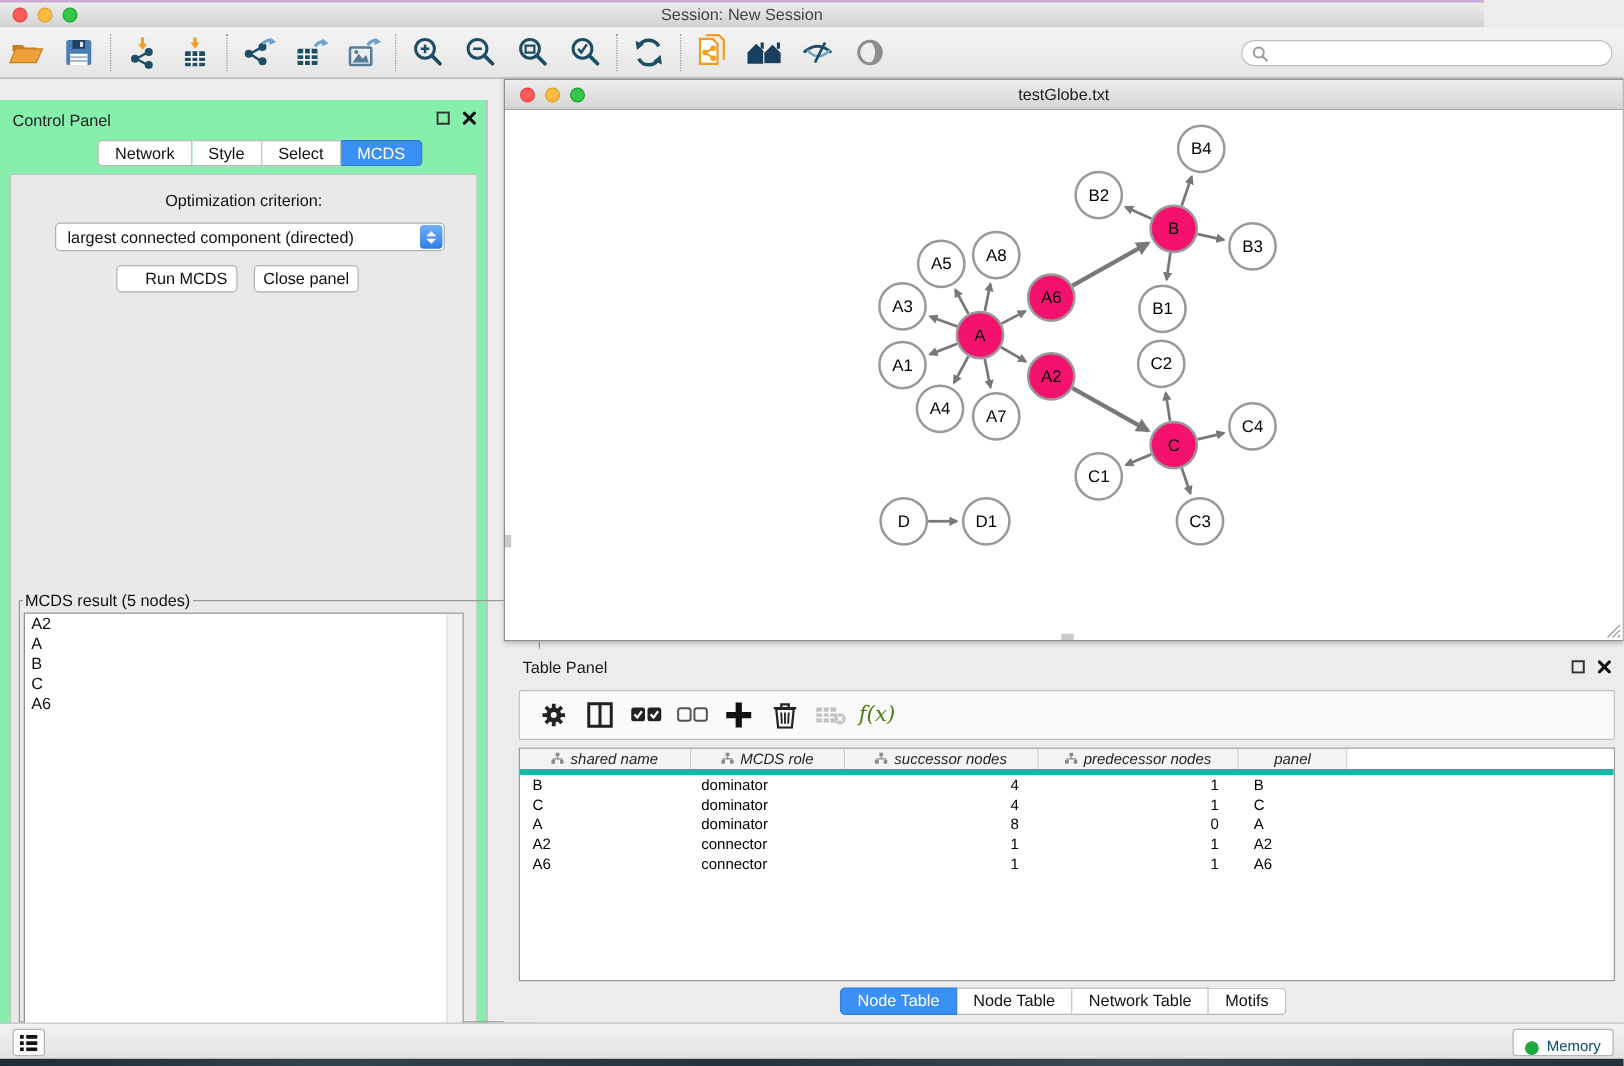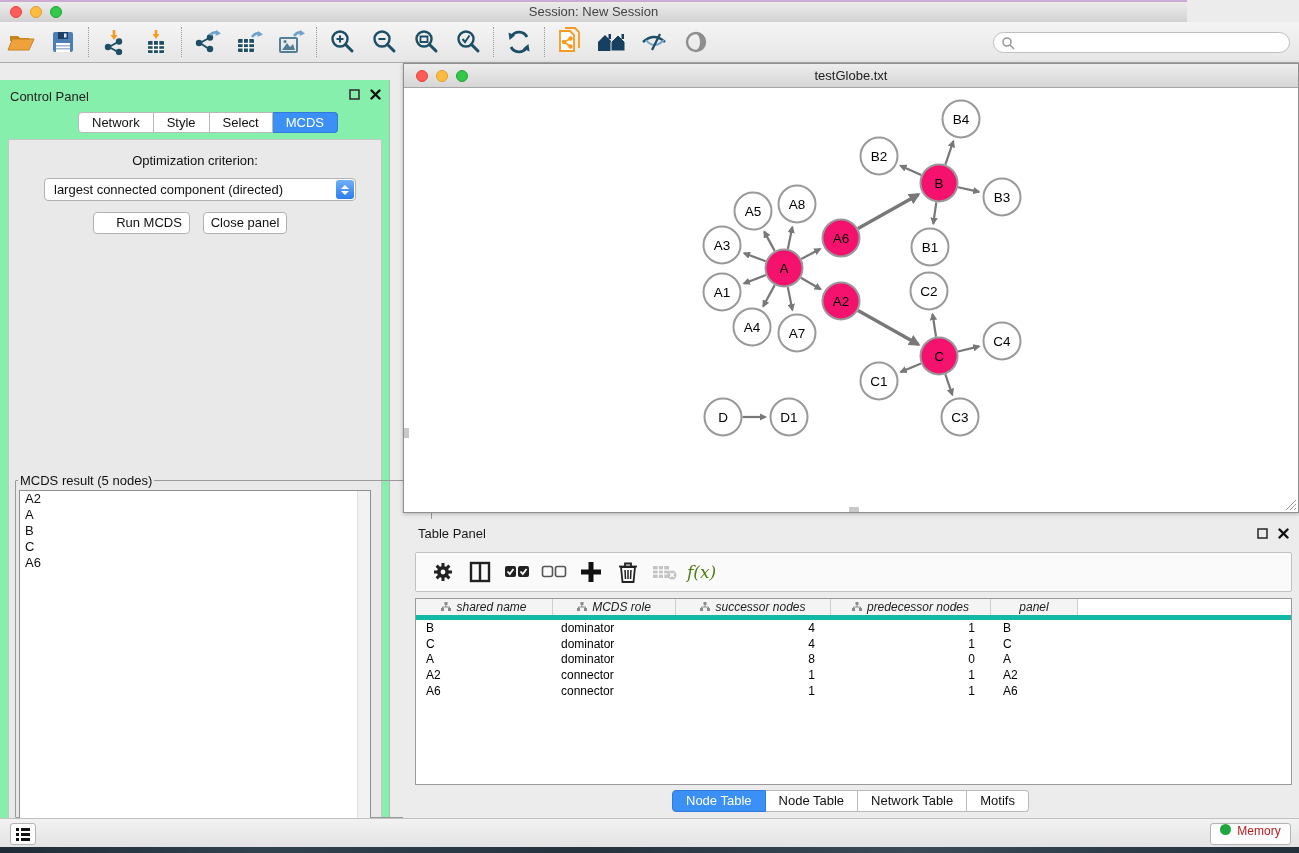--- a/index.html
+++ b/index.html
@@ -79,21 +79,21 @@
   .tcell { height:100%; display:flex; align-items:center; }
   .tcell.num { justify-content:flex-end; }
   #tp-tabs { position:absolute; left:269px; top:271px; display:flex; height:22px; }
   #tp-tabs .seg { font-size:13px; }
 
   
   #statusbar { left:0; top:818px; width:1299px; height:29px; background:linear-gradient(#f2f2f2,#e3e3e3); border-top:1px solid #c2c2c2; }
   #list-btn { position:absolute; left:10px; top:4px; width:26px; height:22px; background:#fdfdfd; border:1px solid #b5b5b5; border-radius:3px;
     display:flex; align-items:center; justify-content:center; }
   #memory-btn { position:absolute; right:8px; top:4px; width:81px; height:22px; background:#fdfdfd; border:1px solid #b5b5b5; border-radius:3px;
-    display:flex; align-items:flex-start; justify-content:center; gap:6px; font-size:12px; color:#b91c1c; }
+    display:flex; align-items:flex-end; justify-content:center; gap:6px; font-size:12px; color:#0c4a6e; }
   #memory-dot { width:11px; height:11px; border-radius:50%; background:#1fa63c; }
   #deskstrip { left:0; top:847px; width:1299px; height:6px;
     background:linear-gradient(90deg,#1f2c38,#31424f 20%,#24323e 45%,#3a4a57 70%,#22303c); }
 </style>
 </head>
 <body>
 
 <div id="titlebar" class="abs">
   <div class="lights">
     <span class="light red"></span>

